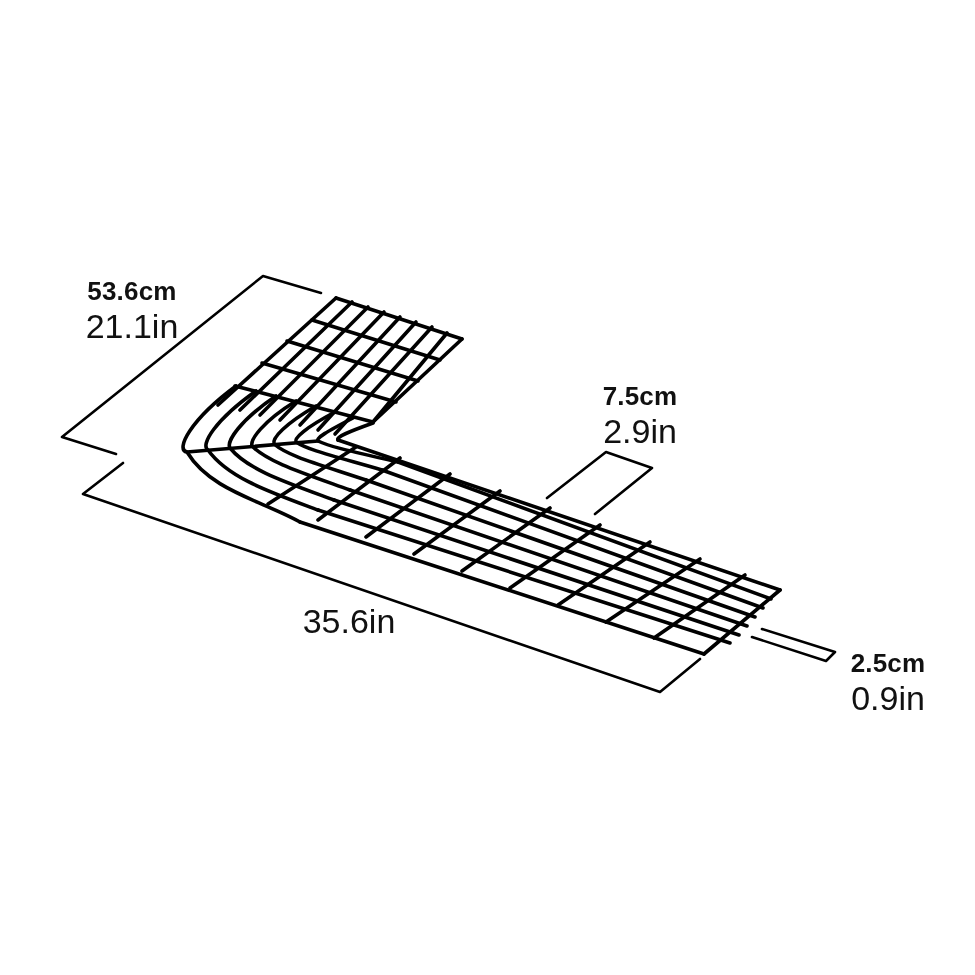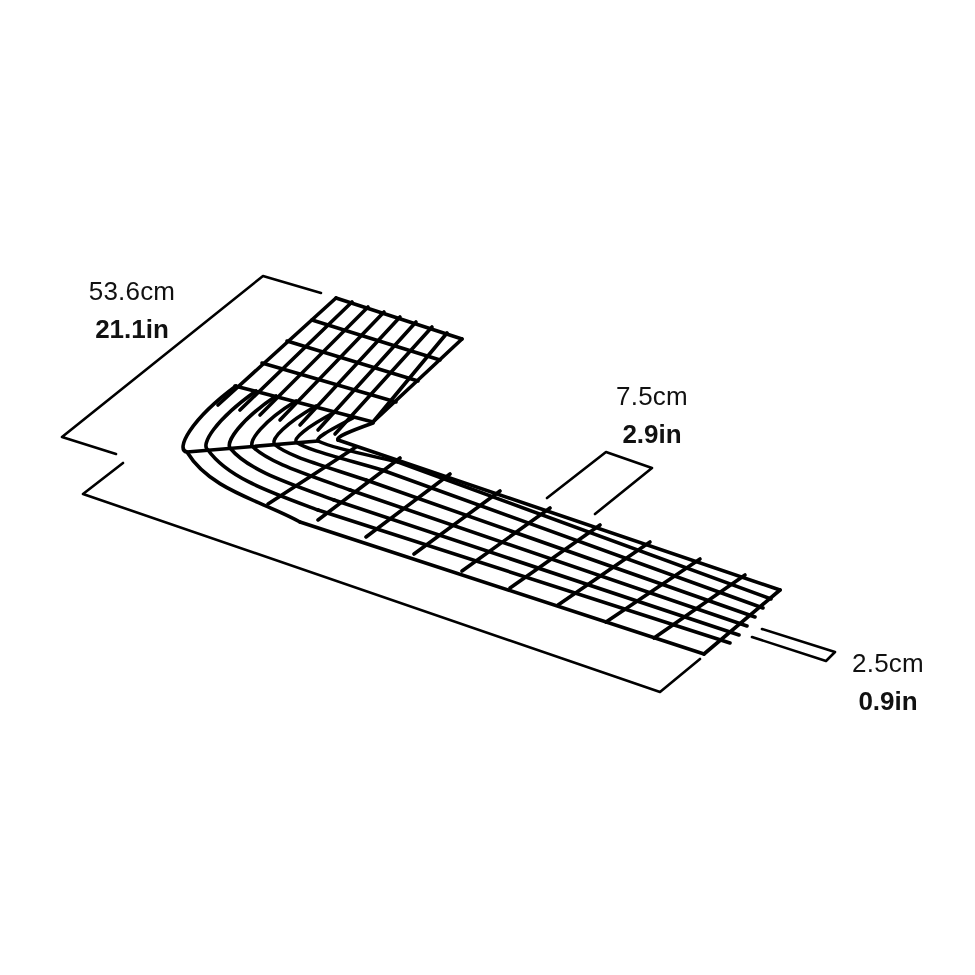--- a/index.html
+++ b/index.html
@@ -23,29 +23,29 @@
       height: 975px;
     }
     .label {
       position: absolute;
       text-align: center;
       line-height: 1.15;
       white-space: nowrap;
     }
     .label .metric {
       display: block;
-      font-weight: normal;
+      font-weight: bold;
       font-size: 26px;
       letter-spacing: 0.2px;
     }
     .label .imperial {
       display: block;
-      font-weight: bold;
-      font-size: 26px;
-      margin-top: 8px;
+      font-weight: normal;
+      font-size: 34px;
+      margin-top: 0;
     }
   </style>
 </head>
 <body>
 
 <svg class="canvas" viewBox="0 0 975 975" xmlns="http://www.w3.org/2000/svg">
   <g fill="none" stroke="#000" stroke-linecap="round" stroke-linejoin="round">
 
     <g stroke-width="2.6">
       <polyline points="321,293 263,276 62,437 116,454"></polyline>
@@ -119,24 +119,25 @@
       </g>
     </g>
   </g>
 </svg>
 
 <div class="label" style="left:70px; top:277px; width:124px;">
   <span class="metric">53.6cm</span>
   <span class="imperial">21.1in</span>
 </div>
 
-<div class="label" style="left:590px; top:382px; width:124px;">
+<div class="label" style="left:578px; top:382px; width:124px;">
   <span class="metric">7.5cm</span>
   <span class="imperial">2.9in</span>
 </div>
 
 <div class="label" style="left:282px; top:602px; width:134px;">
+  <span class="imperial">35.6in</span>
 </div>
 
 <div class="label" style="left:836px; top:649px; width:104px;">
   <span class="metric">2.5cm</span>
   <span class="imperial">0.9in</span>
 </div>
 
 </body></html>

